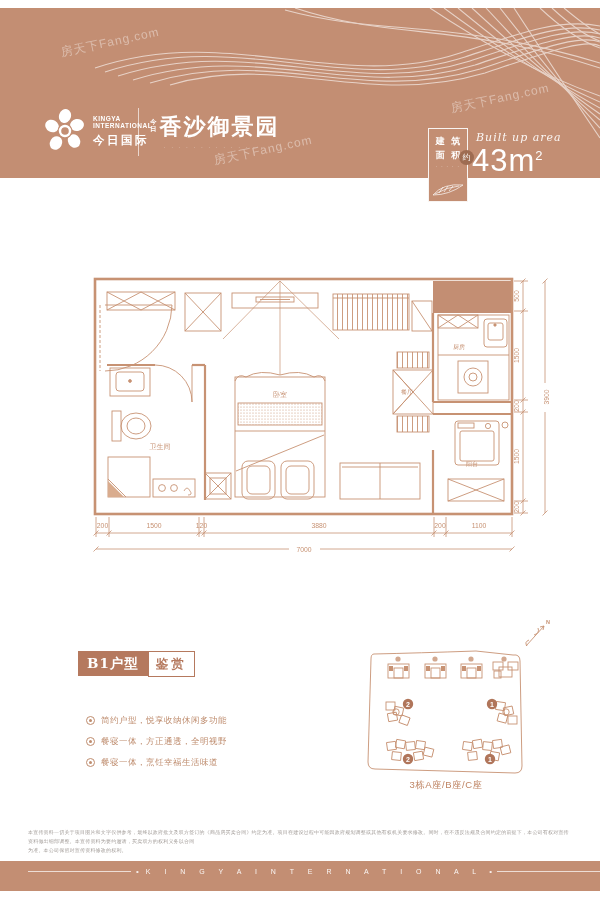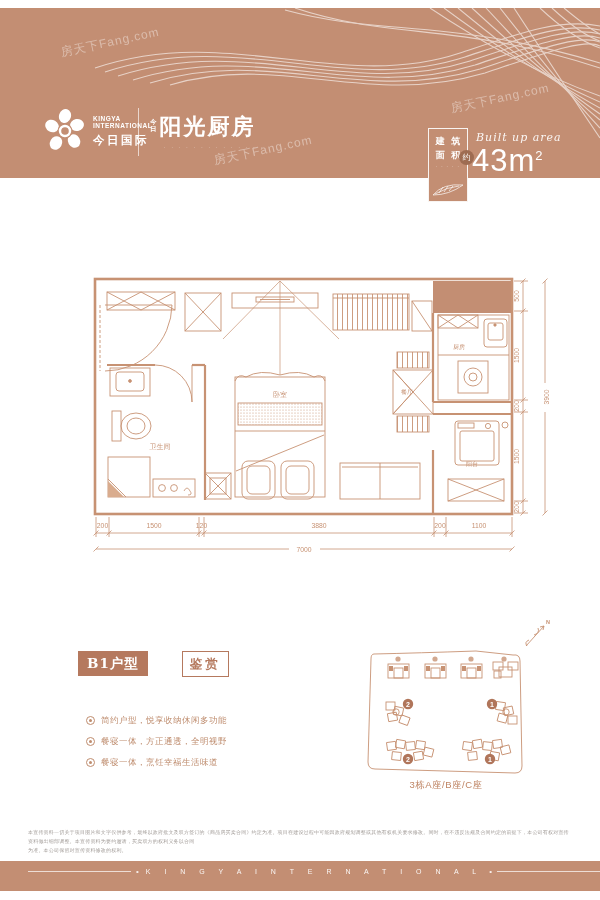--- a/index.html
+++ b/index.html
@@ -34,21 +34,21 @@
   
   .wm{position:absolute;color:rgba(255,255,255,.4);font-size:12px;letter-spacing:1px;transform:rotate(-12deg);pointer-events:none;white-space:nowrap;}
   .wm.big{font-size:17px;color:rgba(255,255,255,.28);}
 
   
   .plan{position:absolute;left:60px;top:265px;width:500px;height:300px;}
 
   
   .type-badge{position:absolute;left:78px;top:651px;display:flex;align-items:stretch;height:25px;}
   .type-main{background:#b5795e;color:#fff;font-family:"DejaVu Serif","Liberation Serif",serif;font-weight:bold;font-size:13.5px;padding:0 9px;display:flex;align-items:center;letter-spacing:1px;}
-  .type-suffix{border:1px solid #b5795e;color:#b5795e;font-family:"DejaVu Serif","Liberation Serif",serif;font-weight:bold;font-size:12.5px;padding:12px 7px;display:flex;align-items:center;letter-spacing:3px;box-sizing:border-box;margin-left:34px;}
+  .type-suffix{border:1px solid #b5795e;color:#b5795e;font-family:"DejaVu Serif","Liberation Serif",serif;font-weight:bold;font-size:12.5px;padding:12px 7px;display:flex;align-items:center;letter-spacing:3px;box-sizing:border-box;}
   .bullets{position:absolute;left:86px;top:710px;list-style:none;margin:0;padding:0;}
   .bullets li{display:flex;align-items:center;height:21px;color:#bf8d6f;font-size:8.5px;letter-spacing:.5px;}
   .b-ico{width:7px;height:7px;border:1px solid #bf8d6f;border-radius:50%;margin-right:6px;position:relative;flex:0 0 auto;}
   .b-ico::after{content:"";position:absolute;left:2px;top:2px;width:3px;height:3px;border-radius:50%;background:#bf8d6f;}
 
   
   .siteplan{position:absolute;left:358px;top:612px;width:205px;height:190px;}
 
   
   .disclaimer{position:absolute;left:28px;top:828px;width:545px;color:#a39d99;font-size:5px;line-height:9px;letter-spacing:.2px;}
@@ -110,21 +110,21 @@
       </div>
     </div>
     <div class="logo-divider"></div>
 
     <div class="title-block">
       <div class="title-row">
         <div class="title-prefix">
           <span>今</span>
           <span>日</span>
         </div>
-        <div class="title-main">阳光厨房</div>
+        <div class="title-main">香沙御景园</div>
       </div>
       <div class="title-dots">· · · · · · · · · · · · · ·</div>
     </div>
   </div>
 
   <div class="area-badge">
     <div class="ab-chars">
       <span>建</span>
       <span>筑</span>
       <span>面</span>

